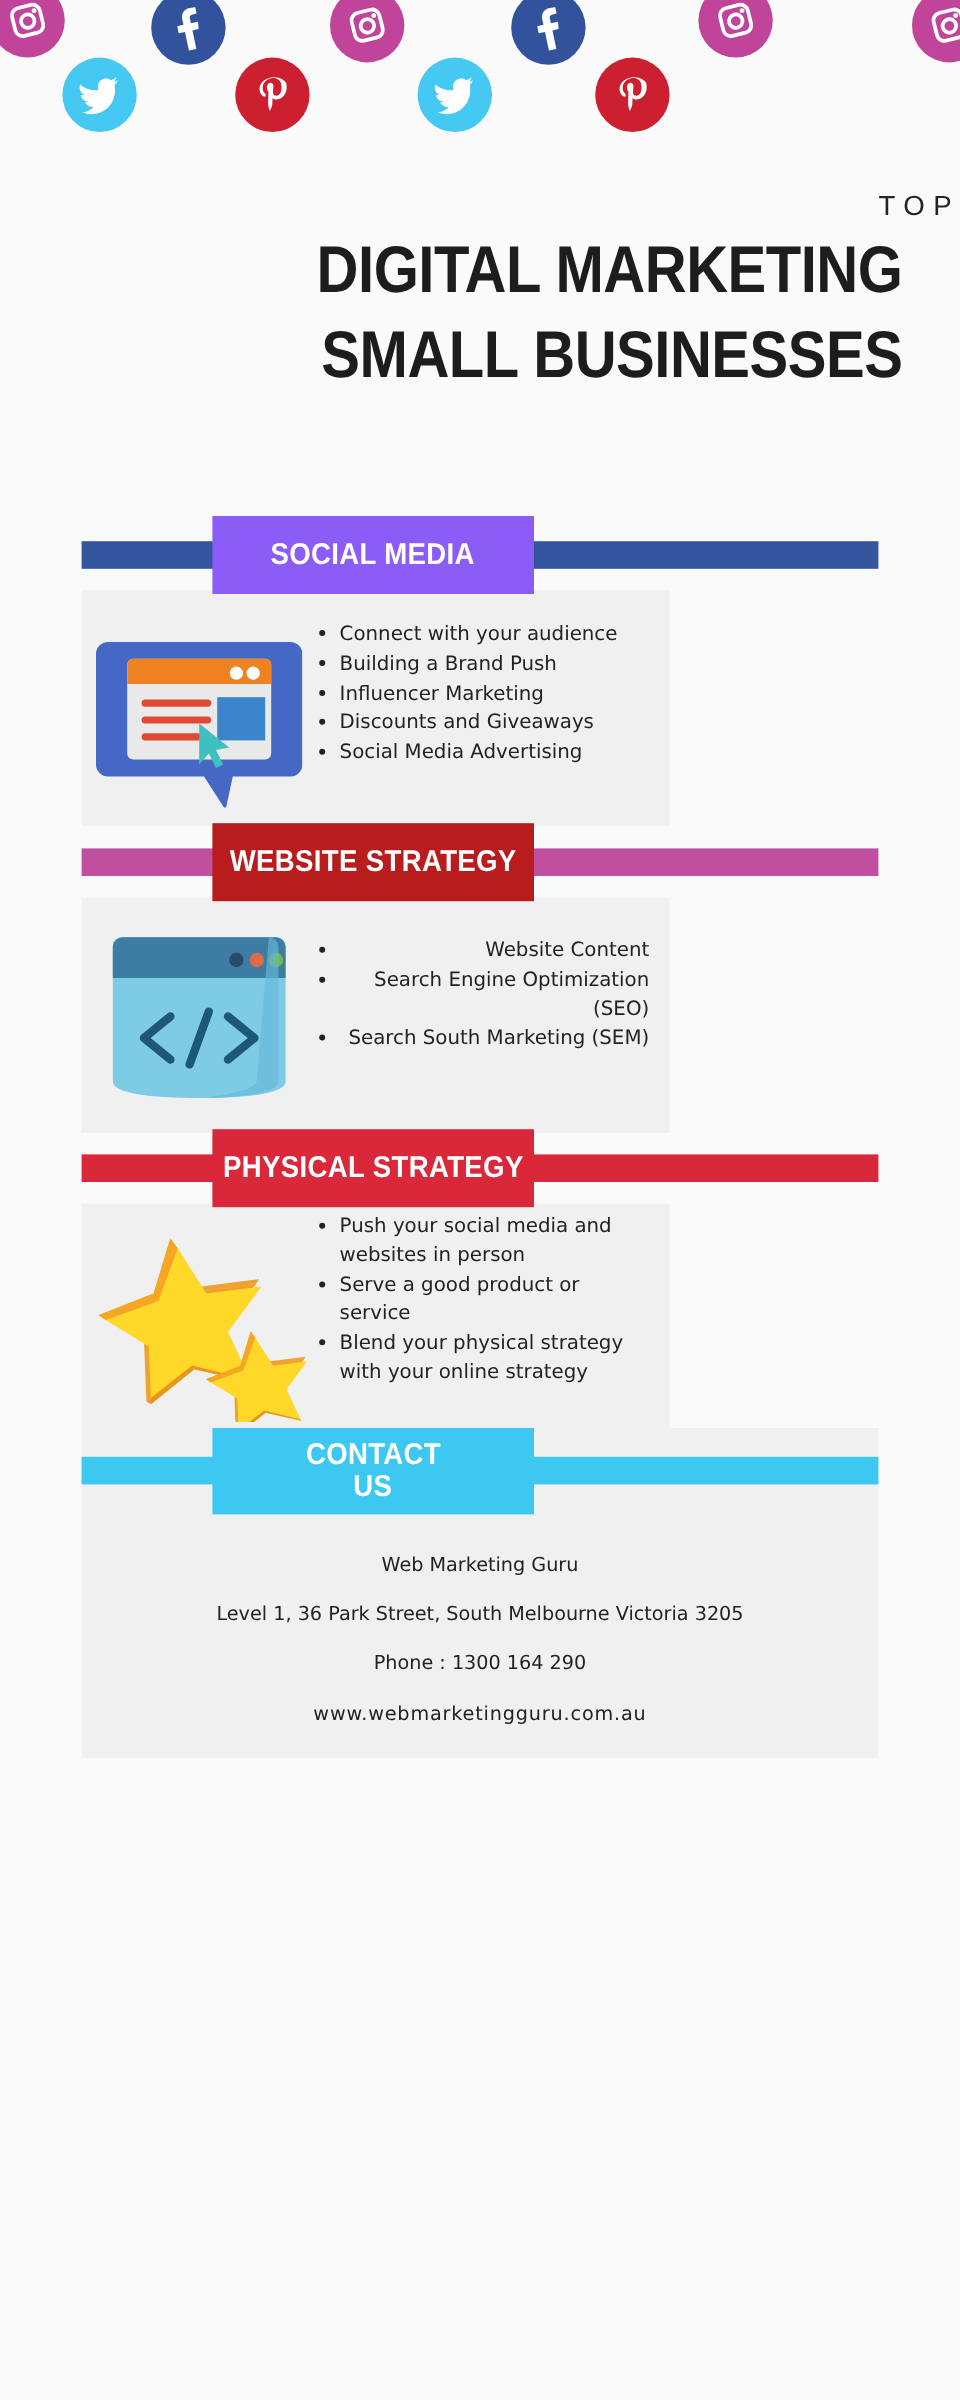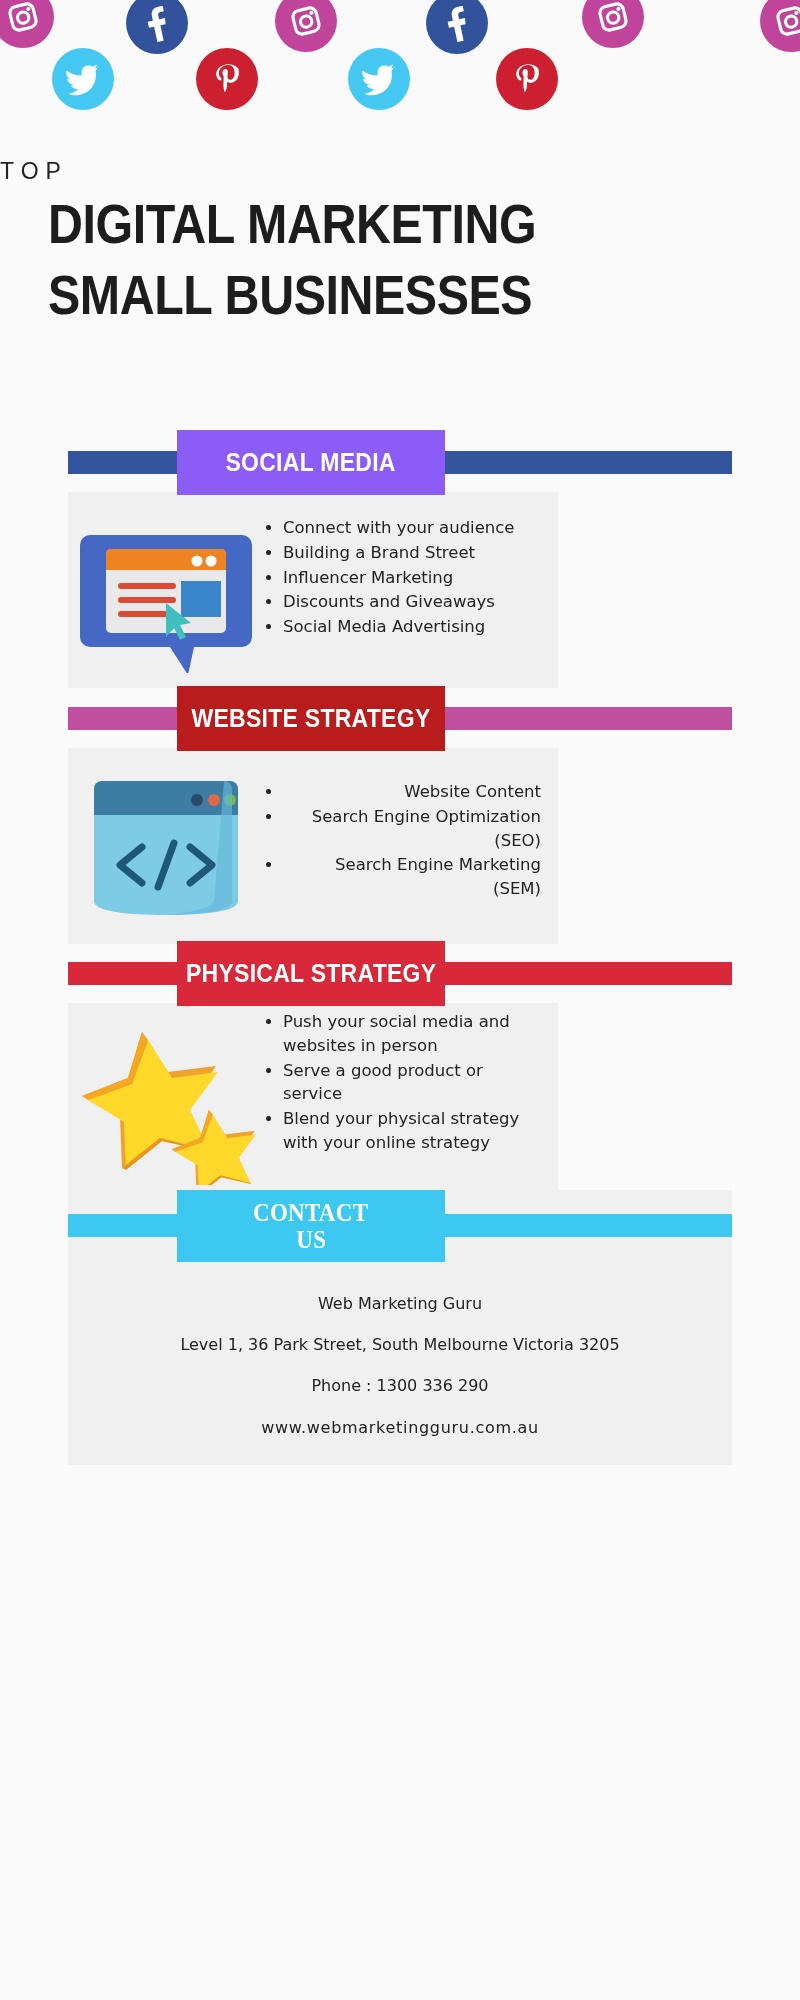--- a/index.html
+++ b/index.html
@@ -10,21 +10,21 @@
     overflow:hidden;
     position:relative;
   }
 
   
   .social-band{position:absolute;top:0;left:0;width:800px;height:140px;}
   .soc{position:absolute;border-radius:50%;display:flex;align-items:center;justify-content:center;}
   .soc svg{display:block;}
 
   
-  .title-block{position:absolute;top:160px;left:0;width:800px;text-align:left;}
+  .title-block{position:absolute;top:160px;left:0;width:800px;text-align:right;}
   .t-top{
     font-size:23px;letter-spacing:7px;color:#232323;font-weight:400;
     line-height:1;margin-bottom:14px;
   }
   .t-big{
     font-size:55px;font-weight:700;color:#1d1d1d;letter-spacing:-0.5px;
     line-height:1;transform:scaleX(0.88);transform-origin:center;
     margin-bottom:16px;white-space:nowrap;
   }
   .t-mid{
@@ -159,21 +159,21 @@
     <rect x="38" y="60" width="58" height="6" rx="3" fill="#dd4b35"></rect>
     <rect x="38" y="74" width="58" height="6" rx="3" fill="#dd4b35"></rect>
     <rect x="38" y="88" width="50" height="6" rx="3" fill="#dd4b35"></rect>
     <rect x="101" y="58" width="40" height="36" fill="#3b86cb"></rect>
     <path d="M86 80 l0 34 8 -9 6 12 6 -3 -6 -12 11 -2 z" fill="#3fbfc0"></path>
   </svg>
       </div>
       <div style="width: 278px; padding-top: 8px;">
         <ul class="bullets">
           <li>Connect with your audience</li>
-          <li>Building a Brand Street</li>
+          <li>Building a Brand Push</li>
           <li>Influencer Marketing</li>
           <li>Discounts and Giveaways</li>
           <li>Social Media Advertising</li>
         </ul>
       </div>
     </div>
     <div class="panel" style="top: 748px; height: 196px; background: rgb(240, 240, 240);"></div>
     <div class="banner-wrap" style="top: 686px;">
       <div class="banner-bar" style="background: rgb(192, 80, 159);"></div>
       <div class="banner-box" style="background: #b91c1c;">
@@ -193,21 +193,21 @@
       <polyline points="62,76 40,94 62,112"></polyline>
       <line x1="94" y1="72" x2="78" y2="116"></line>
       <polyline points="110,76 132,94 110,112"></polyline>
     </g>
   </svg>
       </div>
       <div style="width: 278px; padding-top: 28px; text-align: right;">
         <ul class="bullets">
           <li>Website Content</li>
           <li>Search Engine Optimization (SEO)</li>
-          <li>Search Engine Marketing (SEM)</li>
+          <li>Search South Marketing (SEM)</li>
         </ul>
       </div>
     </div>
     <div class="panel" style="top: 1003px; height: 188px; background: rgb(240, 240, 240);"></div>
     <div class="banner-wrap" style="top: 941px;">
       <div class="banner-bar" style="background: rgb(217, 40, 58);"></div>
       <div class="banner-box" style="background: rgb(217, 40, 58);">
         <div class="btxt">PHYSICAL STRATEGY</div>
       </div>
     </div>
@@ -230,26 +230,26 @@
       </div>
       <div style="width: 268px; padding-top: 10px;">
         <ul class="bullets">
           <li>Push your social media and websites in person</li>
           <li>Serve a good product or service</li>
           <li>Blend your physical strategy with your online strategy</li>
         </ul>
       </div>
     </div>
     <div class="contact-panel" style="top: 1190px; height: 275px; background: rgb(240, 240, 240);"></div>
-    <div class="banner-wrap" style="top: 1190px; height: 72px; font-family: Liberation Serif, serif;">
+    <div class="banner-wrap" style="top: 1190px; height: 72px;">
       <div class="banner-bar" style="top: 24px; background: rgb(60, 200, 240);"></div>
       <div class="banner-box" style="height: 72px; background: rgb(60, 200, 240);">
         <div class="btxt">CONTACT</div>
         <div class="btxt">US</div>
       </div>
     </div>
     <div class="contact-lines" style="position: absolute; top: 1278px; left: 88px; width: 624px;">
       <div>Web Marketing Guru</div>
       <div>Level 1, 36 Park Street, South Melbourne Victoria 3205</div>
-      <div>Phone : 1300 336 290</div>
+      <div>Phone : 1300 164 290</div>
       <div class="url">www.webmarketingguru.com.au</div>
     </div>
   </div>
 
 </body></html>

